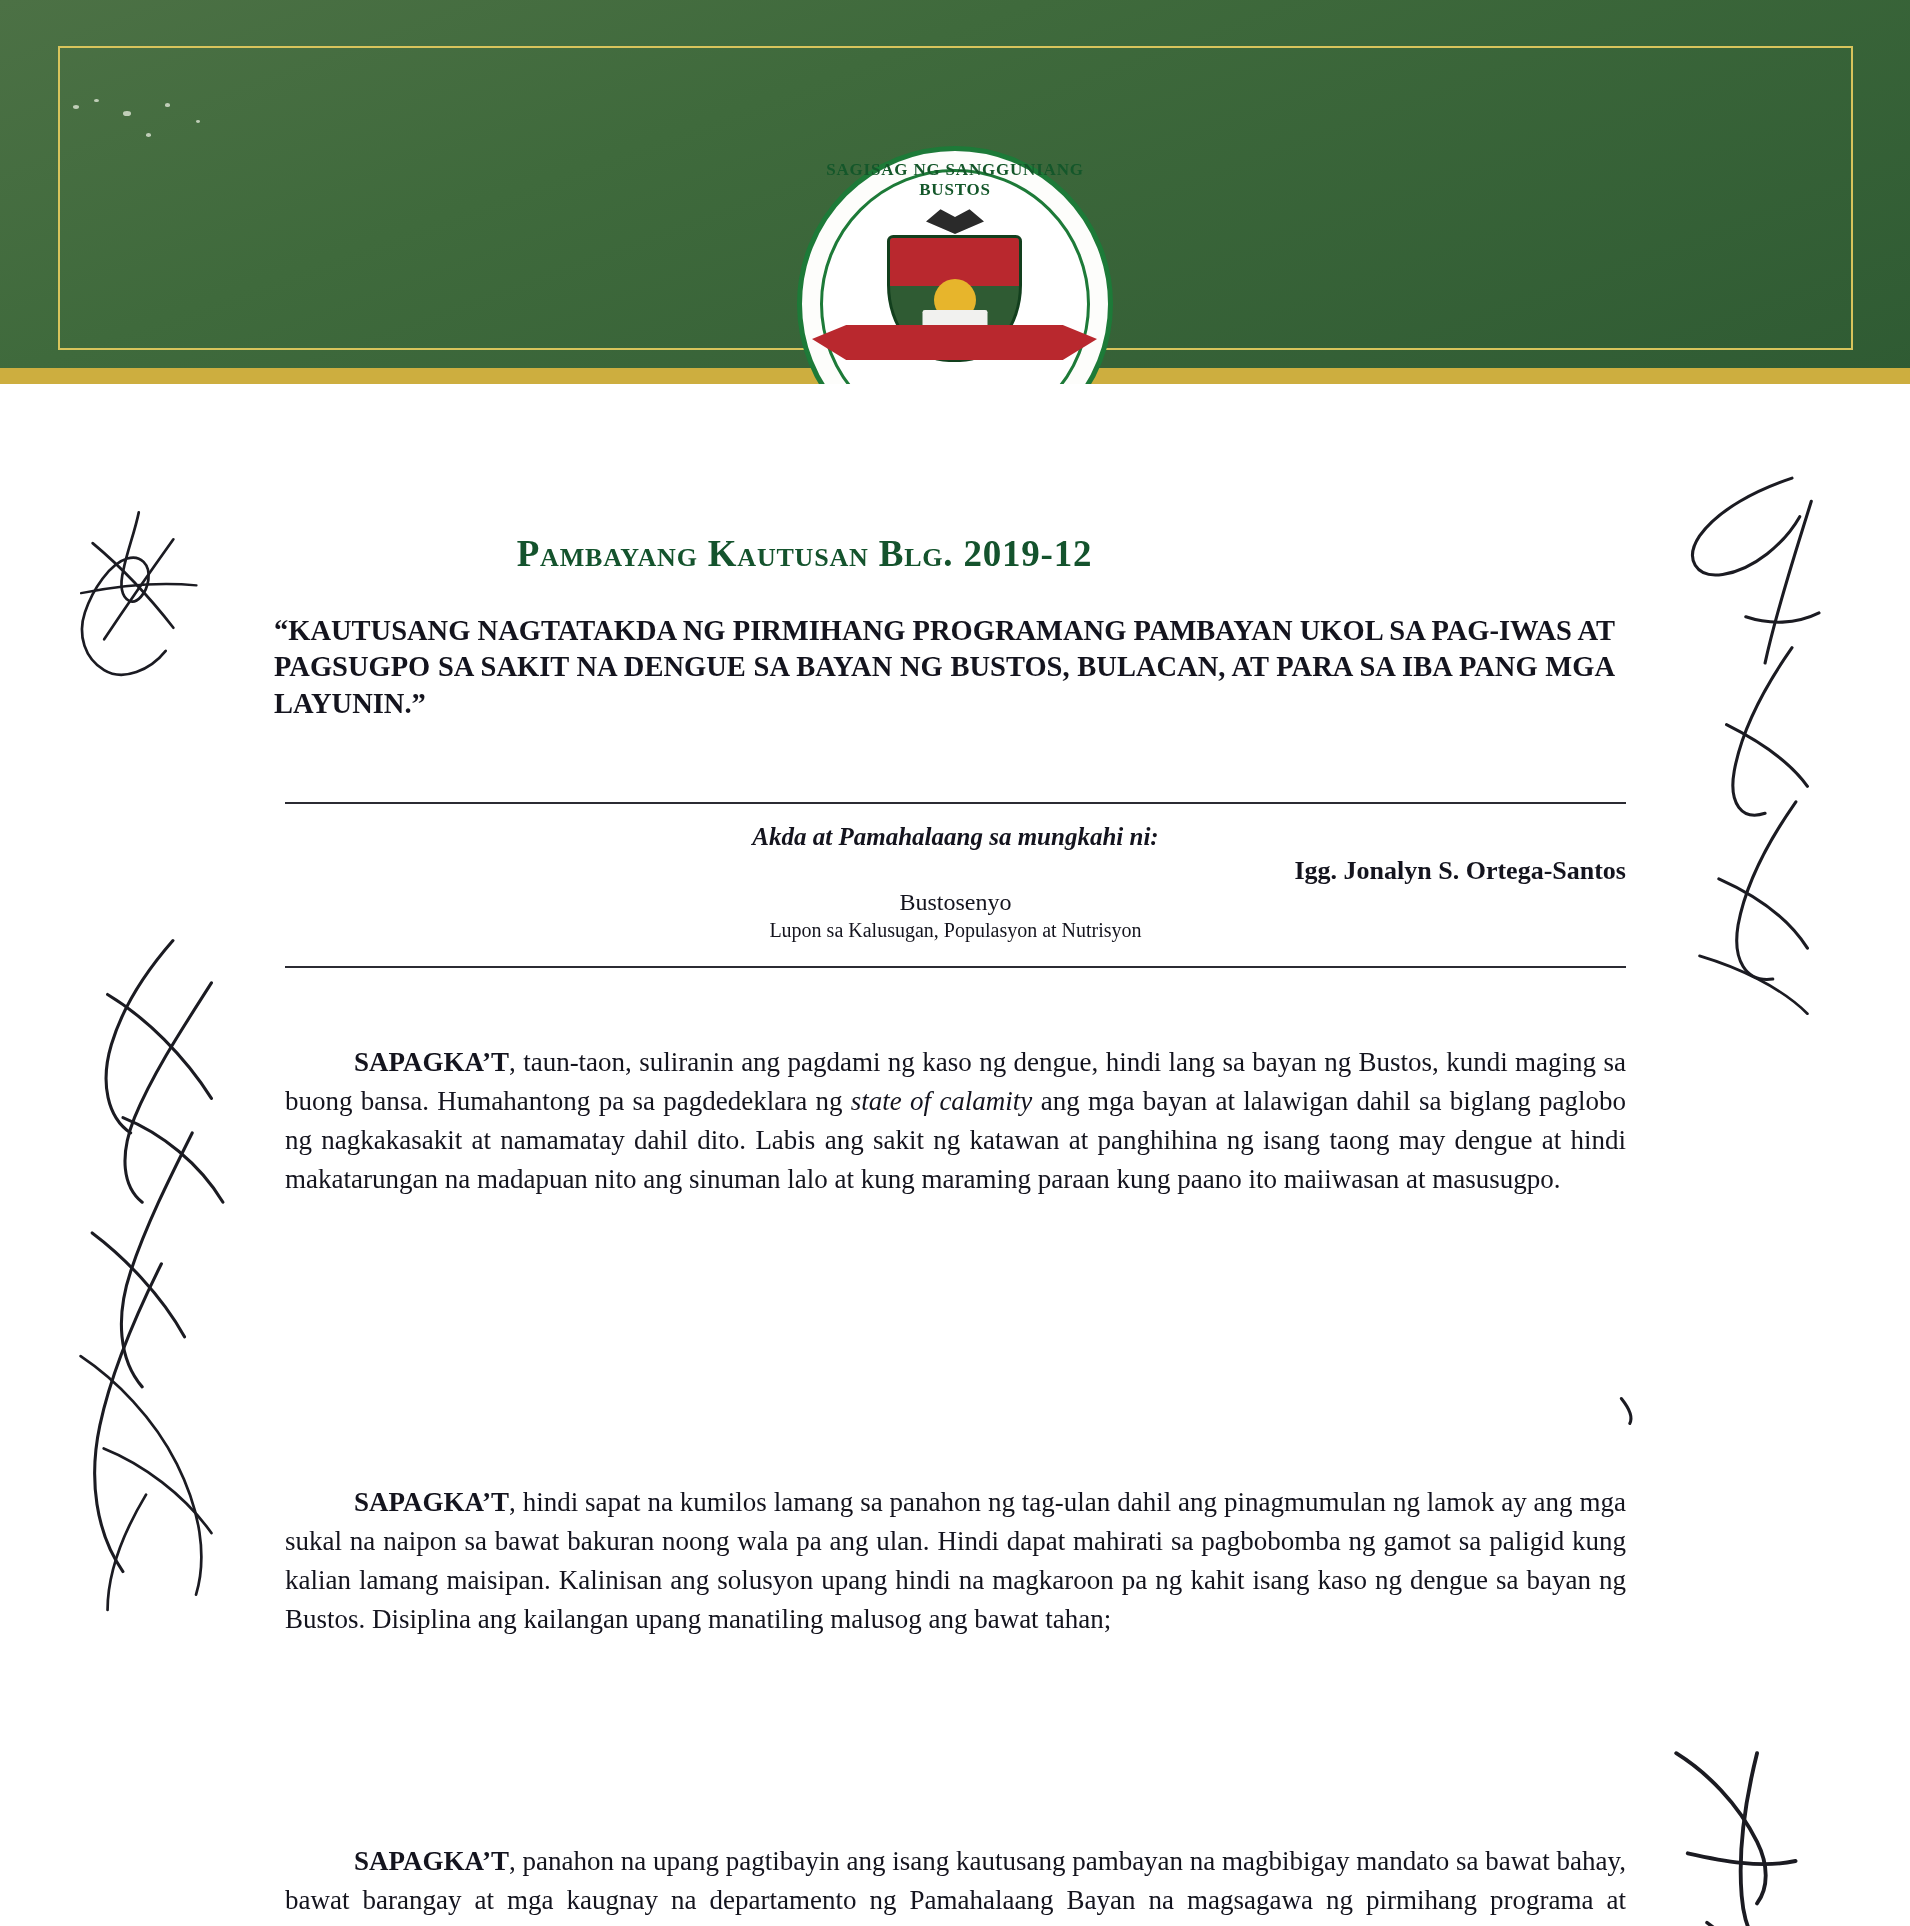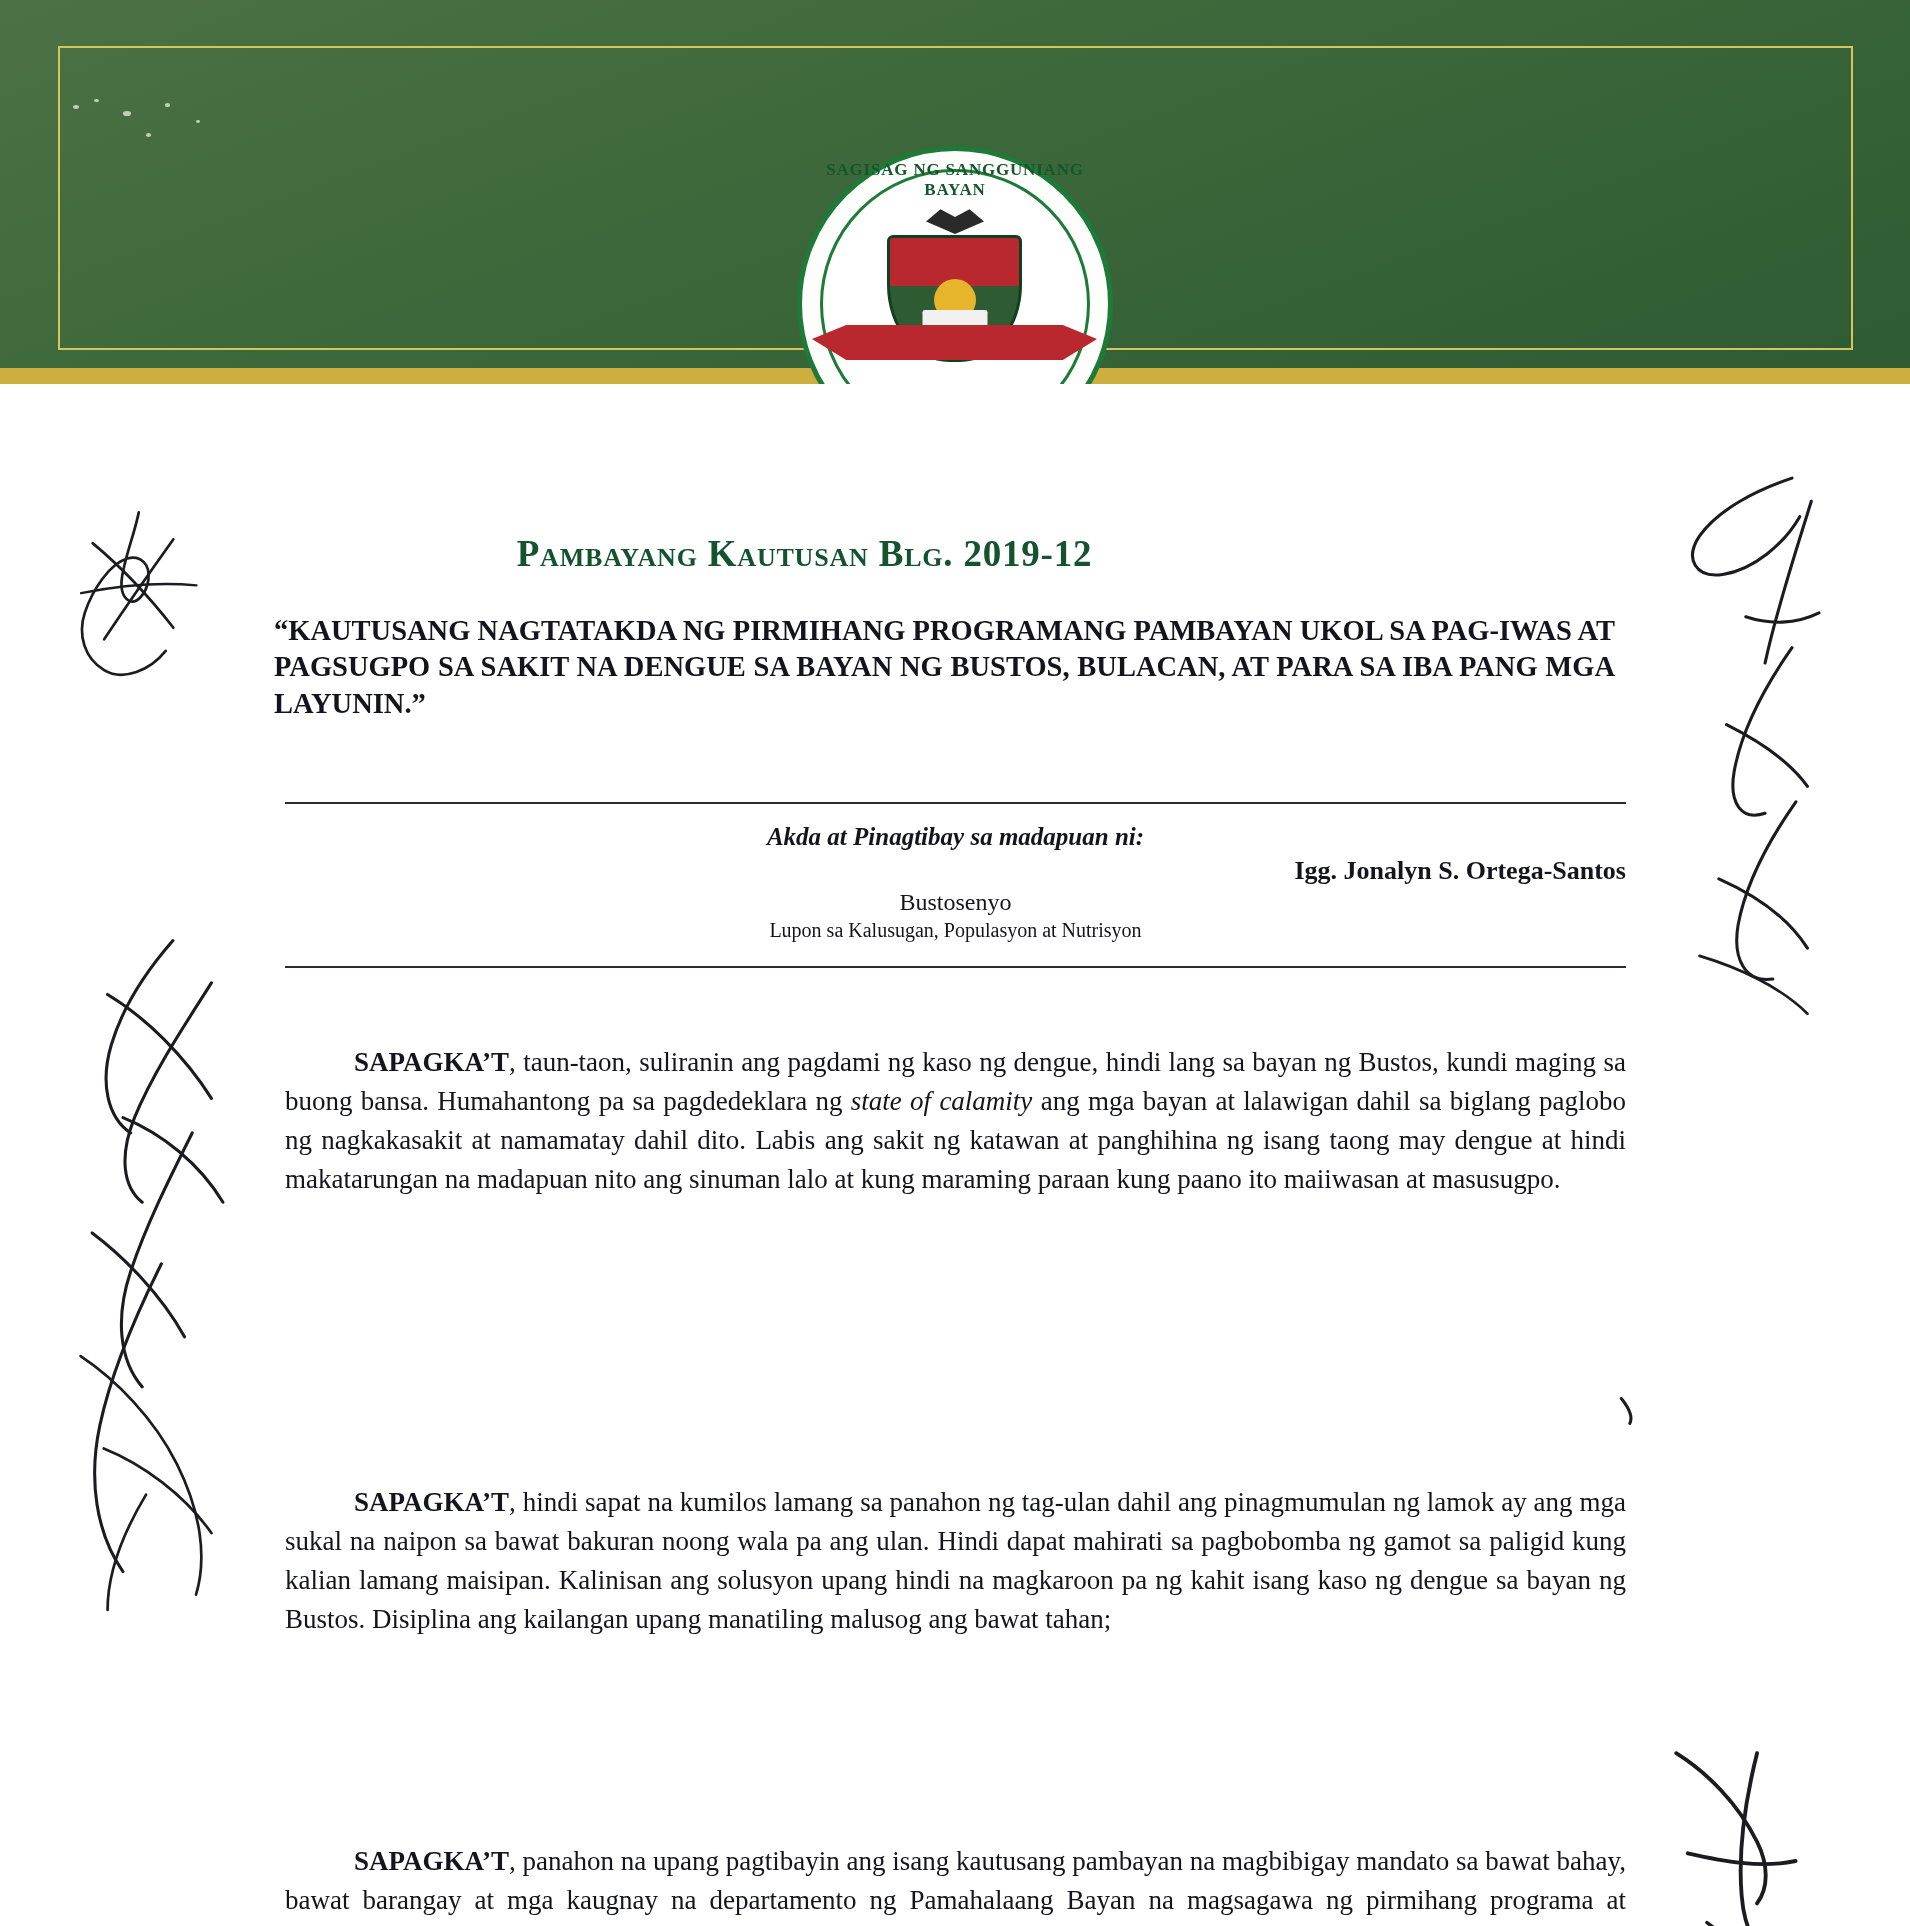--- a/index.html
+++ b/index.html
@@ -264,21 +264,21 @@
       <span style="left:96px; top:7px;  width:5.4px; height:3.5px;"></span>
       <span style="left:127px; top:24px;  width:4.2px; height:3.1px;"></span>
       <span style="left:77px; top:37px;  width:5px; height:3.5px;"></span>
     </div>
   </div>
   <div class="header-gold-bar"></div>
 
   <div class="seal">
     <div class="seal-circle-outer"></div>
     <div class="seal-circle-inner"></div>
-    <div class="seal-text-top">SAGISAG NG SANGGUNIANG BAYAN</div>
+    <div class="seal-text-top">SAGISAG NG SANGGUNIANG BUSTOS</div>
     <div class="seal-eagle"></div>
     <div class="seal-shield">
       <div class="shield-body">
         <div class="shield-top-left"></div>
         <div class="shield-top-right"></div>
         <div class="shield-sun"></div>
         <div class="shield-gavel"></div>
       </div>
     </div>
     <div class="seal-ribbon"></div>
@@ -287,21 +287,21 @@
 
   <div class="sheet">
 
     <div class="doc-title">Pambayang Kautusan Blg. 2019-12</div>
 
     <div class="doc-subtitle">“KAUTUSANG NAGTATAKDA NG PIRMIHANG PROGRAMANG PAMBAYAN UKOL SA PAG-IWAS AT PAGSUGPO SA SAKIT NA DENGUE SA BAYAN NG BUSTOS, BULACAN, AT PARA SA IBA PANG MGA LAYUNIN.”</div>
 
     <div class="rule rule-top"></div>
 
     <div class="author-block">
-      <div class="author-line1">Akda at Pinagtibay sa madapuan ni:</div>
+      <div class="author-line1">Akda at Pamahalaang sa mungkahi ni:</div>
       <div class="author-line2">Igg. Jonalyn S. Ortega-Santos</div>
       <div class="author-line3">Bustosenyo</div>
       <div class="author-line4">Lupon sa Kalusugan, Populasyon at Nutrisyon</div>
     </div>
 
     <div class="rule rule-bottom"></div>
 
     <p class="para p1"><b>SAPAGKA’T</b><span>, taun-taon, suliranin ang pagdami ng kaso ng dengue, hindi lang sa bayan ng Bustos, kundi maging sa buong bansa. Humahantong pa sa pagdedeklara ng </span><i>state of calamity</i><span> ang mga bayan at lalawigan dahil sa biglang paglobo ng nagkakasakit at namamatay dahil dito. Labis ang sakit ng katawan at panghihina ng isang taong may dengue at hindi makatarungan na madapuan nito ang sinuman lalo at kung maraming paraan kung paano ito maiiwasan at masusugpo.</span></p>
 
     <p class="para p2"><b>SAPAGKA’T</b><span>, hindi sapat na kumilos lamang sa panahon ng tag-ulan dahil ang pinagmumulan ng lamok ay ang mga sukal na naipon sa bawat bakuran noong wala pa ang ulan. Hindi dapat mahirati sa pagbobomba ng gamot sa paligid kung kalian lamang maisipan. Kalinisan ang solusyon upang hindi na magkaroon pa ng kahit isang kaso ng dengue sa bayan ng Bustos. Disiplina ang kailangan upang manatiling malusog ang bawat tahan;</span></p>

